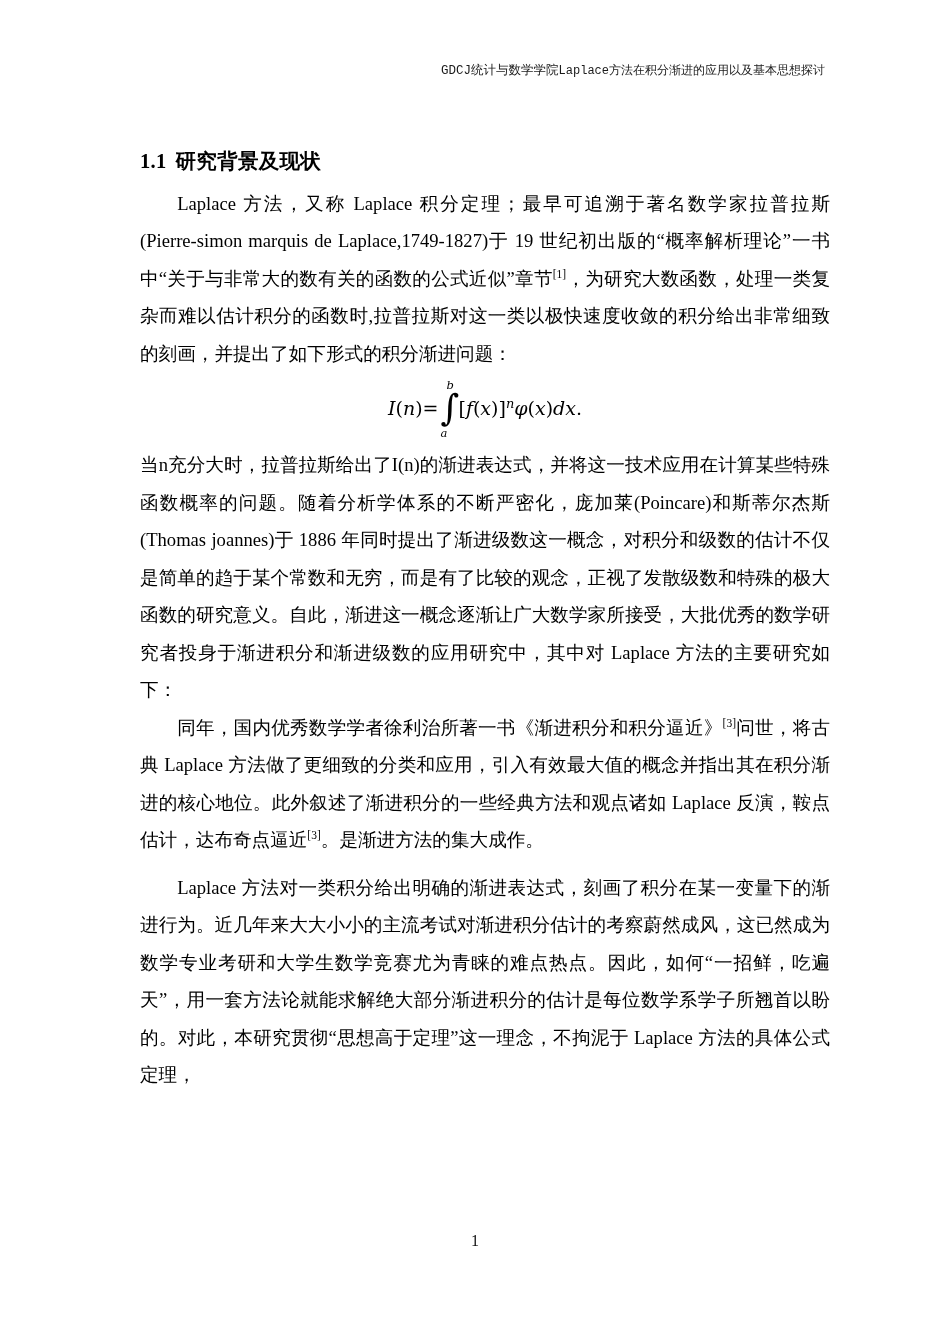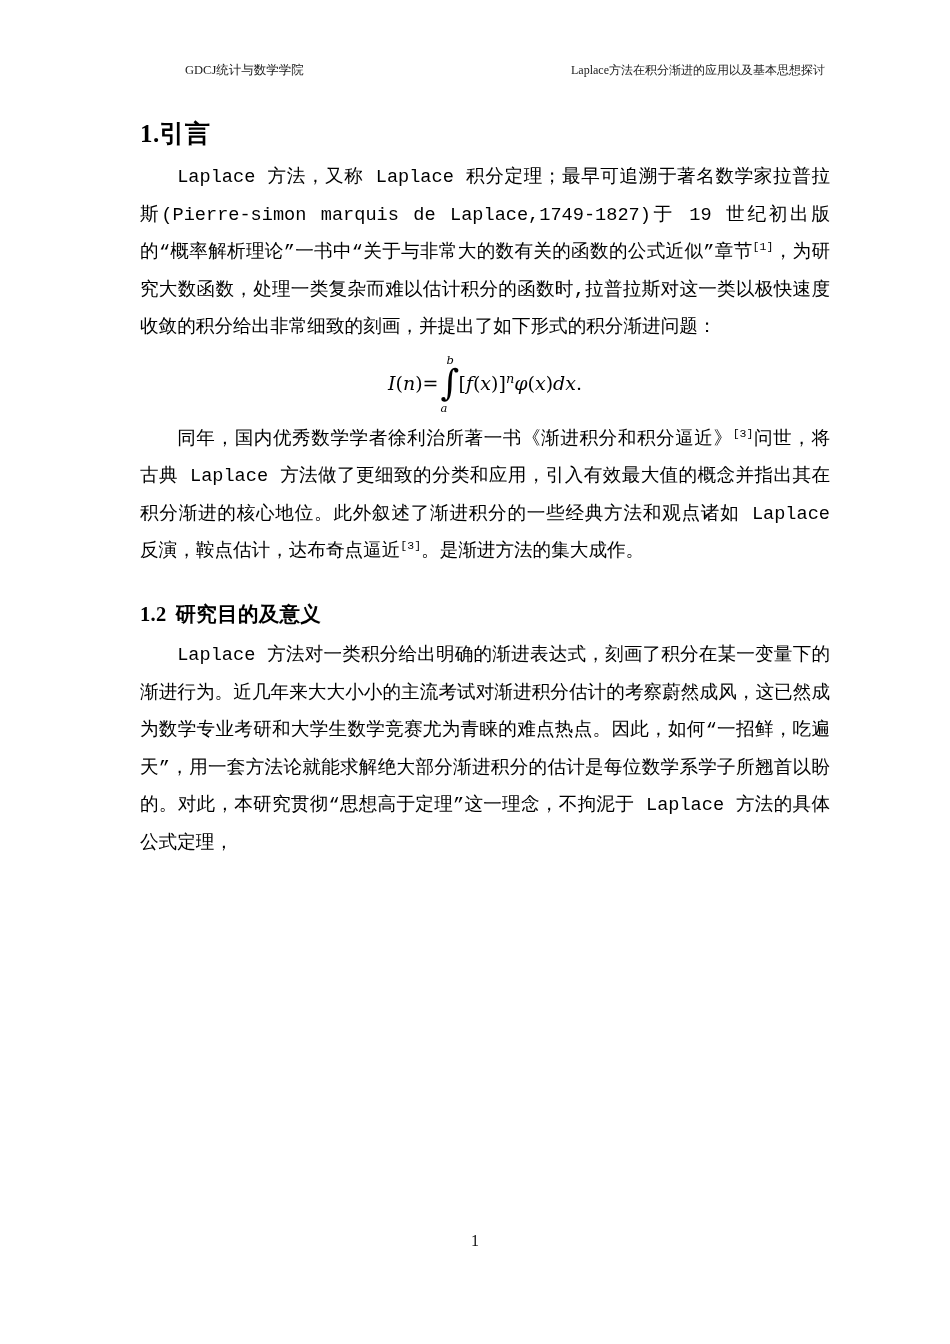--- a/index.html
+++ b/index.html
@@ -23,23 +23,23 @@
     padding: 0;
   }
 
   
   .header {
     position: absolute;
     top: 62px;
     left: 185px;
     width: 640px;
     display: flex;
-    justify-content: space-between;
+    justify-content: flex-end;
     align-items: baseline;
-    font-family: Liberation Serif, serif;
+    font-family: Liberation Mono, monospace;
     font-size: 12.5px;
     letter-spacing: 0px;
     color: #1a1a1a;
     white-space: nowrap;
   }
   .header .hdr-left { font-size: 12.5px; }
   .header .hdr-right { font-size: 12px; }
 
   
   .content {
@@ -72,21 +72,21 @@
   p.body {
     font-size: 18.6px;
     line-height: 37.5px;
     margin: 10px 0 0 0;
     padding: 0;
     text-align: justify;
     text-justify: inter-ideograph;
     letter-spacing: 0px;
     word-spacing: 0.5px;
   }
-  p.body.indent { text-indent: 2em; font-family: Liberation Mono, monospace; }
+  p.body.indent { text-indent: 2em; }
   p.body.tight { margin-top: 0; }
 
   sup.cite {
     font-size: 0.62em;
     vertical-align: super;
     line-height: 0;
   }
 
   
   .formula {
@@ -156,37 +156,37 @@
 
 <div class="page">
 
   <div class="header">
     <span class="hdr-left">GDCJ统计与数学学院</span>
     <span class="hdr-right">Laplace方法在积分渐进的应用以及基本思想探讨</span>
   </div>
 
   <div class="content">
 
-    <h1 class="sec">1.引言</h1>
 
+    <h2 class="subsec">
+      <span class="num">1.1</span><span>研究背景及现状</span>
+    </h2>
 
     <p class="body indent"><span>Laplace 方法，又称 Laplace 积分定理；最早可追溯于著名数学家拉普拉斯(Pierre-simon marquis de Laplace,1749-1827)于 19 世纪初出版的“概率解析理论”一书中“关于与非常大的数有关的函数的公式近似”章节</span><sup class="cite">[1]</sup><span>，为研究大数函数，处理一类复杂而难以估计积分的函数时,拉普拉斯对这一类以极快速度收敛的积分给出非常细致的刻画，并提出了如下形式的积分渐进问题：</span></p>
 
     <div class="formula">
       <span class="math"><span>I</span><span class="paren">(</span><span>n</span><span class="paren">)</span><span class="paren">=</span><span class="intgrl"><span class="lim-top">b</span><span class="sign">∫</span><span class="lim-bot">a</span></span><span class="paren">[</span><span>f</span><span class="paren">(</span><span>x</span><span class="paren">)</span><span class="paren">]</span><span class="sup-n">n</span><span>φ</span><span class="paren">(</span><span>x</span><span class="paren">)</span><span>dx</span><span class="paren">.</span></span>
     </div>
 
+    <p class="body tight">当n充分大时，拉普拉斯给出了I(n)的渐进表达式，并将这一技术应用在计算某些特殊函数概率的问题。随着分析学体系的不断严密化，庞加莱(Poincare)和斯蒂尔杰斯(Thomas joannes)于 1886 年同时提出了渐进级数这一概念，对积分和级数的估计不仅是简单的趋于某个常数和无穷，而是有了比较的观念，正视了发散级数和特殊的极大函数的研究意义。自此，渐进这一概念逐渐让广大数学家所接受，大批优秀的数学研究者投身于渐进积分和渐进级数的应用研究中，其中对 Laplace 方法的主要研究如下：</p>
 
 
     <p class="body indent tight"><span>同年，国内优秀数学学者徐利治所著一书《渐进积分和积分逼近》</span><sup class="cite">[3]</sup><span>问世，将古典 Laplace 方法做了更细致的分类和应用，引入有效最大值的概念并指出其在积分渐进的核心地位。此外叙述了渐进积分的一些经典方法和观点诸如 Laplace 反演，鞍点估计，达布奇点逼近</span><sup class="cite">[3]</sup><span>。是渐进方法的集大成作。</span></p>
 
 
-    <h2 class="subsec">
-      <span class="num">1.2</span><span>研究目的及意义</span>
-    </h2>
 
     <p class="body indent">Laplace 方法对一类积分给出明确的渐进表达式，刻画了积分在某一变量下的渐进行为。近几年来大大小小的主流考试对渐进积分估计的考察蔚然成风，这已然成为数学专业考研和大学生数学竞赛尤为青睐的难点热点。因此，如何“一招鲜，吃遍天”，用一套方法论就能求解绝大部分渐进积分的估计是每位数学系学子所翘首以盼的。对此，本研究贯彻“思想高于定理”这一理念，不拘泥于 Laplace 方法的具体公式定理，</p>
 
   </div>
 
   <div class="page-number">1</div>
 
 </div>
 
 </body></html>

